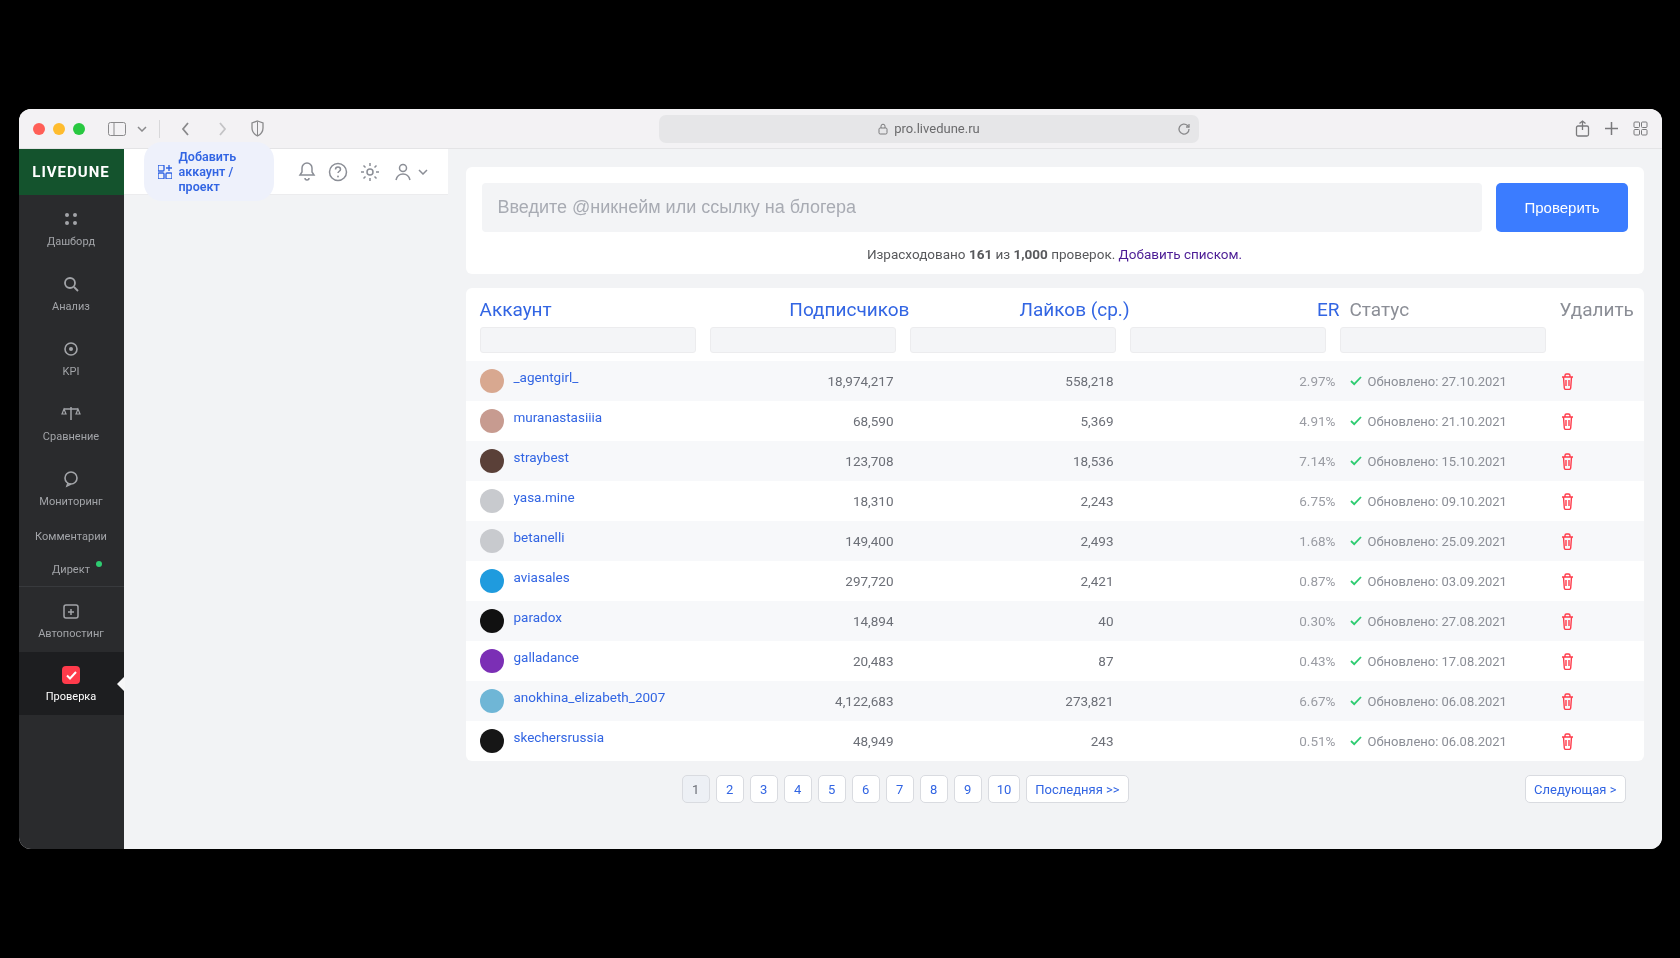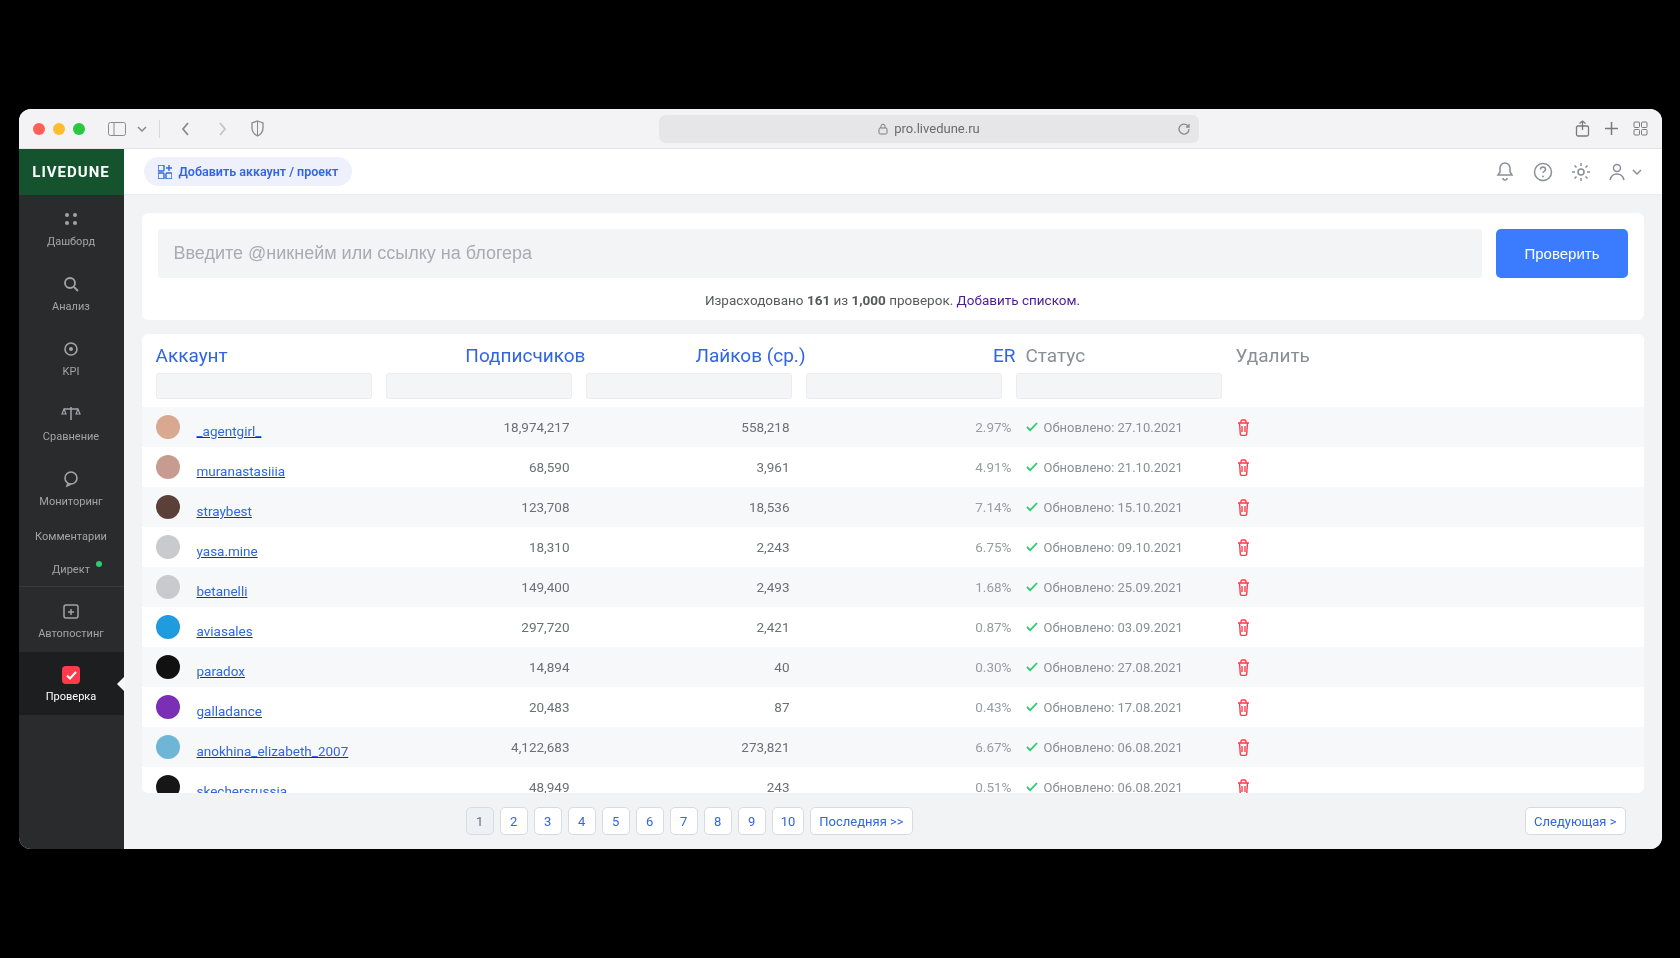--- a/index.html
+++ b/index.html
@@ -78,21 +78,21 @@
   .nav-item.active::after {
     content:""; position:absolute; right:-1px; top:50%; transform:translateY(-50%);
     border:8px solid transparent; border-right-color:#f6f6f7;
   }
   .nav-badge {
     width:18px; height:18px; border-radius:4px; background:#ff3b4b;
     display:flex; align-items:center; justify-content:center;
   }
   .nav-item .green-dot { position:absolute; top:8px; right:22px; width:6px; height:6px; background:#2ecc71; border-radius:50%; }
   .nav-sep { height:1px; background:#383a3d; margin: 0; }
-  .main { flex:1; background:#f2f3f5; display:flex; flex-direction:column; min-width:0; }
+  .main { flex:1; background:#f2f3f5; display:flex; flex-direction:row; min-width:0; }
   .topbar {
     height:46px; background:#fff; display:flex; align-items:center;
     padding: 0 20px; gap:12px; border-bottom:1px solid #ececee;
   }
   .add-btn {
     display:flex; align-items:center; gap:7px;
     background:#eef1fb; color:#3265e3; font-weight:600;
     font-size:12.5px; padding:7px 14px; border-radius:18px; cursor:pointer;
   }
   .add-btn .ic { width:14px; height:14px; }
@@ -122,21 +122,21 @@
   .th.right { text-align:right; }
   .th.muted { color:#8b8e96; cursor:default; }
   .filters { display:grid; grid-template-columns: 230px 200px 220px 210px 220px 70px; padding: 0 14px 8px; gap:0; }
   .filters input {
     width: calc(100% - 14px);
     height:26px; background:#f4f5f7; border:1px solid #ececee;
     border-radius:3px; padding:0 6px; font-size:12px;
   }
   .tbody .trow { padding: 8px 14px; font-size:13.5px; }
   .tbody .trow:nth-child(odd) { background:#f7f8fa; }
-  .acc-cell { display:flex; align-items:flex-end; gap:17px;text-decoration:underline; }
+  .acc-cell { display:flex; align-items:flex-start; gap:10px; }
   .avatar { width:24px; height:24px; border-radius:50%; background:#bbb; flex-shrink:0; background-size:cover; }
   .acc-cell a { color:#3265e3; text-decoration:none; }
   .num-cell { text-align:right; color:#6c6f77; padding-right: 16px; }
   .er-cell { text-align:right; color:#9a9ca3; padding-right: 4px; }
   .status-cell { display:flex; align-items:center; gap:6px; color:#8b8e96; font-size:13px; padding-left:10px; }
   .status-cell .chk { color:#2ecc71; }
   .del-cell { text-align:center; color:#ff3b4b; cursor:pointer; font-size:16px; }
   
   .pager-row { display:flex; padding: 14px 18px 0 18px; align-items:center; }
   .pager { display:flex; gap:6px; margin: 0 auto; }
@@ -410,21 +410,21 @@
                     <line x1="9" y1="7" x2="9" y2="13" stroke="#ff3b4b" stroke-width="1.4"></line>
                   </svg>
     </div>
               </div>
               <div class="trow">
     <div class="acc-cell">
       <div class="avatar" style="background:#c79b90"></div>
       <a>muranastasiiia</a>
     </div>
     <div class="num-cell">68,590</div>
-    <div class="num-cell">3,961</div>
+    <div class="num-cell">5,369</div>
     <div class="er-cell">4.91%</div>
     <div class="status-cell">
       <span class="chk">
         <svg width="12" height="10" viewBox="0 0 12 10">
                       <path d="M1 5l3.2 3.2L11 1" fill="none" stroke="#2ecc71" stroke-width="1.8"></path>
                     </svg>
       </span>
       <span>Обновлено: 21.10.2021</span>
     </div>
     <div class="del-cell">

